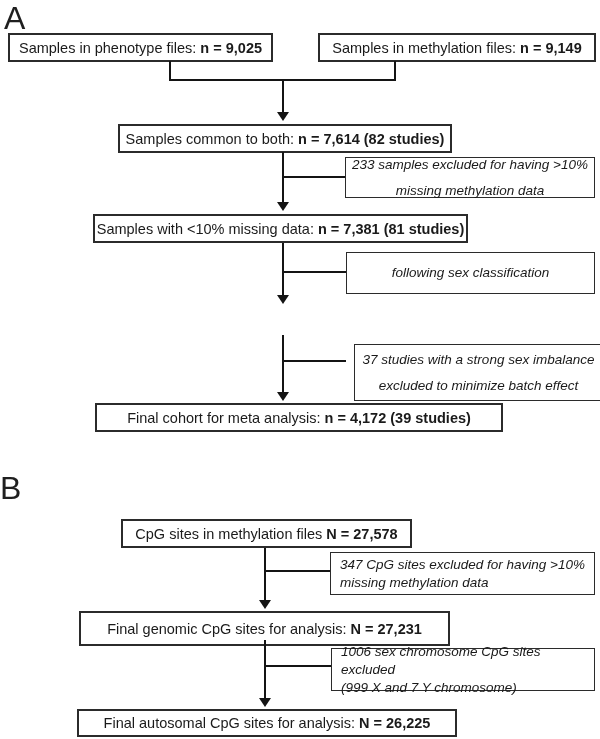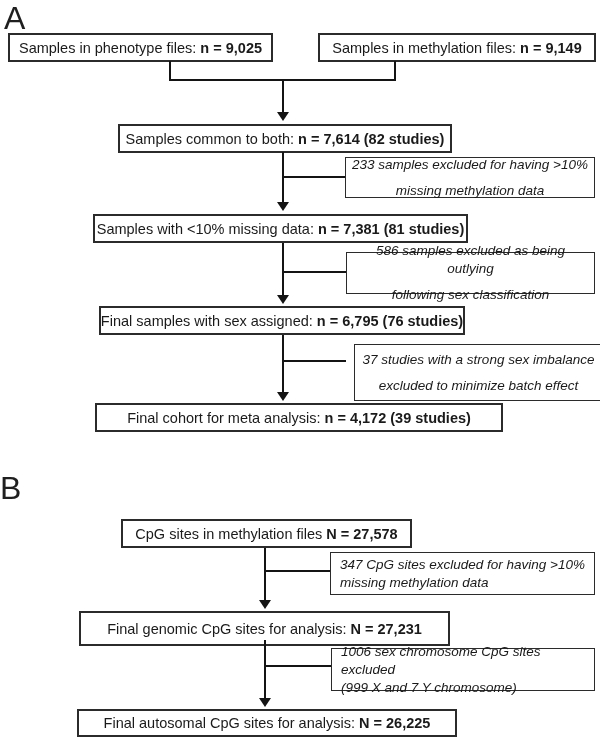--- a/index.html
+++ b/index.html
@@ -90,27 +90,23 @@
 
   <div class="fbox" style="left:93px;top:214px;width:375px;height:29px;">
     <span><span>Samples with &lt;10% missing data: </span><b>n = 7,381 (81 studies)</b></span>
   </div>
 
   <div class="vline" style="left:282px;top:243px;height:52px;"></div>
   <div class="hline" style="left:284px;top:271px;width:62px;"></div>
   <div class="arrow-down" style="left:277px;top:295px;"></div>
 
   <div class="ebox center" style="left:346px;top:252px;width:249px;height:42px;">
-    <div>586 samples excluded as being outlying</div>
     <div>following sex classification</div>
   </div>
 
-  <div class="fbox" style="left:99px;top:306px;width:366px;height:29px;">
-    <span><span>Final samples with sex assigned: </span><b>n = 6,795 (76 studies)</b></span>
-  </div>
 
   <div class="vline" style="left:282px;top:335px;height:57px;"></div>
   <div class="hline" style="left:284px;top:360px;width:62px;"></div>
   <div class="arrow-down" style="left:277px;top:392px;"></div>
 
   <div class="ebox center" style="left:354px;top:344px;width:249px;height:57px;">
     <div>37 studies with a strong sex imbalance</div>
     <div>excluded to minimize batch effect</div>
   </div>
 

